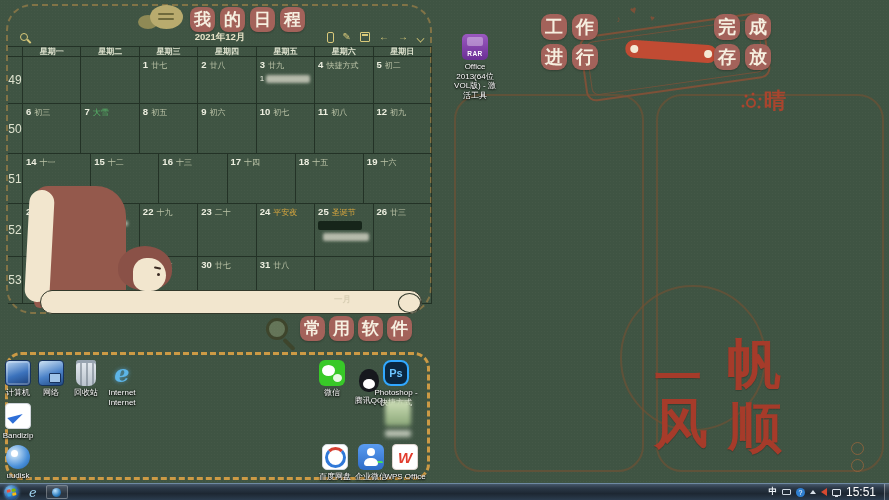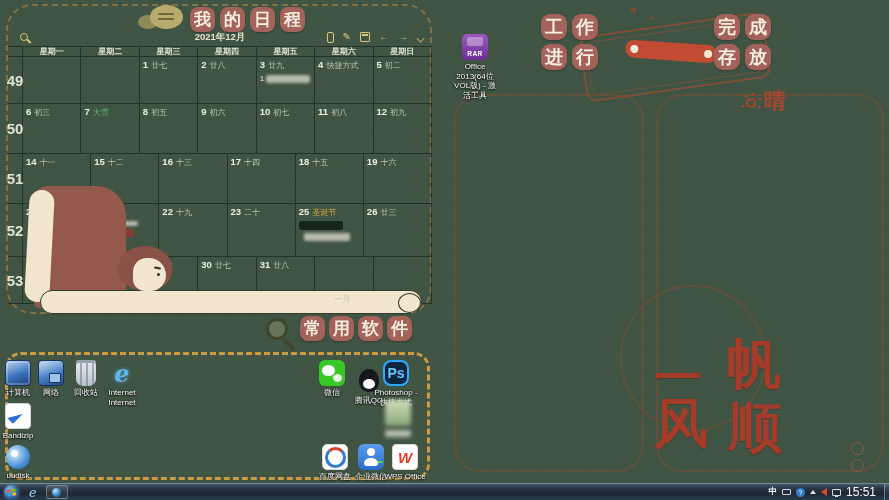--- a/index.html
+++ b/index.html
@@ -40,21 +40,21 @@
   .ti.calsq{width:10px;height:10px;border:1.2px solid var(--gold);border-radius:1px;position:relative}
   .ti.calsq::before{content:'';position:absolute;left:1px;right:1px;top:1px;height:2px;background:var(--gold)}
   .ti.prev::before{content:"\2190"}
   .ti.next::before{content:"\2192"}
   .ti.chev{width:7px;height:7px;position:relative}
   .ti.chev::before{content:'';position:absolute;left:0;top:1px;width:6px;height:6px;border-right:1.5px solid var(--gold);border-bottom:1.5px solid var(--gold);transform:rotate(45deg) scale(.8)}
   .cal-grid{margin-top:0}
   .cal-row{display:flex}
   .cal-row.head{border-top:1px solid var(--line);height:11px}
   .cal-row{border-bottom:1px solid var(--line)}
-  .wknum{width:14px;display:flex;align-items:center;justify-content:center;font-size:15px;font-weight:bold;color:#DFE3CF;position:relative;z-index:4}
+  .wknum{width:14px;display:flex;align-items:center;justify-content:center;font-size:12px;font-weight:normal;color:#DFE3CF;position:relative;z-index:4}
   .cal-row.head .wknum{visibility:hidden}
   .cal-cell{flex:1;border-left:1px solid var(--line);padding:2px 3px;overflow:visible}
   .cal-cell:last-child{border-right:1px solid var(--line)}
   .hcell{display:flex;align-items:center;justify-content:center;padding:0;font-size:8px;font-weight:bold;color:#DFE3CF}
   .dline{display:flex;align-items:baseline;white-space:nowrap}
   .dnum{font-size:9.5px;font-weight:bold;color:var(--chalk)}
   .lunar{font-size:8px;color:var(--lunar);margin-left:3px}
   .lunar.green{color:var(--green)}
   .lunar.orange{color:var(--orange)}
   .ev-wrap{display:flex;align-items:center;gap:2px;margin-top:3px}
@@ -126,21 +126,21 @@
   .kind-ie{color:#5db5e8;font-size:24px;font-style:italic;font-family:"DejaVu Serif",serif;text-shadow:0 0 4px rgba(90,180,240,.7)}
   .kind-bandizip{background:#fff;border-radius:4px;border:1px solid #cfd4da}
   .kind-bandizip::after{content:'';position:absolute;left:5px;top:5px;width:0;height:0;border-left:8px solid transparent;border-bottom:14px solid #2e6fd8;transform:rotate(45deg)}
   .kind-disk{background:radial-gradient(circle at 35% 35%,#dff0fb,#4a90d9 60%,#1f5fa8);border-radius:50%;width:24px;height:24px}
   .kind-disk::after{content:'';position:absolute;width:7px;height:7px;background:#fff;border-radius:50%;left:5px;top:5px}
   .kind-wechat{background:#38c928;border-radius:6px}
   .kind-wechat::before{content:'';position:absolute;width:13px;height:11px;background:#fff;border-radius:50%;left:3px;top:5px}
   .kind-wechat::after{content:'';position:absolute;width:9px;height:8px;background:#e8f8e4;border-radius:50%;right:3px;bottom:4px}
   .kind-qq::before{content:'';position:absolute;width:20px;height:23px;background:#16181d;border-radius:50% 50% 46% 46%;left:3px;top:1px}
   .kind-qq::after{content:'';position:absolute;width:12px;height:10px;background:#fff;border-radius:50%;left:7px;top:11px}
-  .kind-ps{background:#0b2740;border:2px solid #31a8ff;border-radius:8px;color:#6cc5ff;font-size:14px}
+  .kind-ps{background:#0b2740;border:2px solid #31a8ff;border-radius:8px;color:#6cc5ff;font-size:11px}
   .kind-blurred{background:linear-gradient(#cfe0b8,#8aa678);filter:blur(2px);border-radius:3px}
   .kind-baidu{background:#fff;border-radius:5px;border:1px solid #d5dae0}
   .kind-baidu::before{content:'';position:absolute;width:15px;height:15px;border-radius:50%;border:3px solid #2f78d8;border-top-color:#d64033;left:2px;top:2px}
   .kind-wecom{background:linear-gradient(#5a9cf0,#2d6cc8);border-radius:6px}
   .kind-wecom::before{content:'';position:absolute;width:8px;height:8px;background:#fff;border-radius:50%;left:9px;top:4px}
   .kind-wecom::after{content:'';position:absolute;width:14px;height:8px;background:#fff;border-radius:7px 7px 3px 3px;left:6px;bottom:4px;box-shadow:8px 0 0 -3px #4be05a}
   .kind-wps{background:#fff;border-radius:4px;color:#e23c2d;font-size:15px;border:1px solid #e0d7d2;font-style:italic}
   .kind-rar{background:linear-gradient(#9b59c0,#6b2f96);border-radius:5px;color:#fff;font-size:6.5px;align-items:flex-end;justify-content:center;padding-bottom:3px;letter-spacing:.5px}
   .kind-rar::before{content:'';position:absolute;top:3px;left:5px;right:5px;height:9px;background:rgba(255,255,255,.35);border-radius:2px}
 
@@ -364,20 +364,26 @@
             </div>
           </div>
           <div class="cal-cell">
             <div class="dline">
               <span class="dnum">23</span>
               <span class="lunar ">二十</span>
             </div>
           </div>
           <div class="cal-cell">
             <div class="dline">
+              <span class="dnum">24</span>
+              <span class="lunar orange">平安夜</span>
+            </div>
+          </div>
+          <div class="cal-cell">
+            <div class="dline">
               <span class="dnum">25</span>
               <span class="lunar orange">圣诞节</span>
             </div>
             <div class="ev-wrap">
               <div class="ev ev-dark" style="width: 44px; height: 9px;"></div>
             </div>
             <div class="ev-wrap">
               <div class="ev ev-light" style="width: 46px; height: 8px; margin-left: 5px;"></div>
             </div>
           </div>

